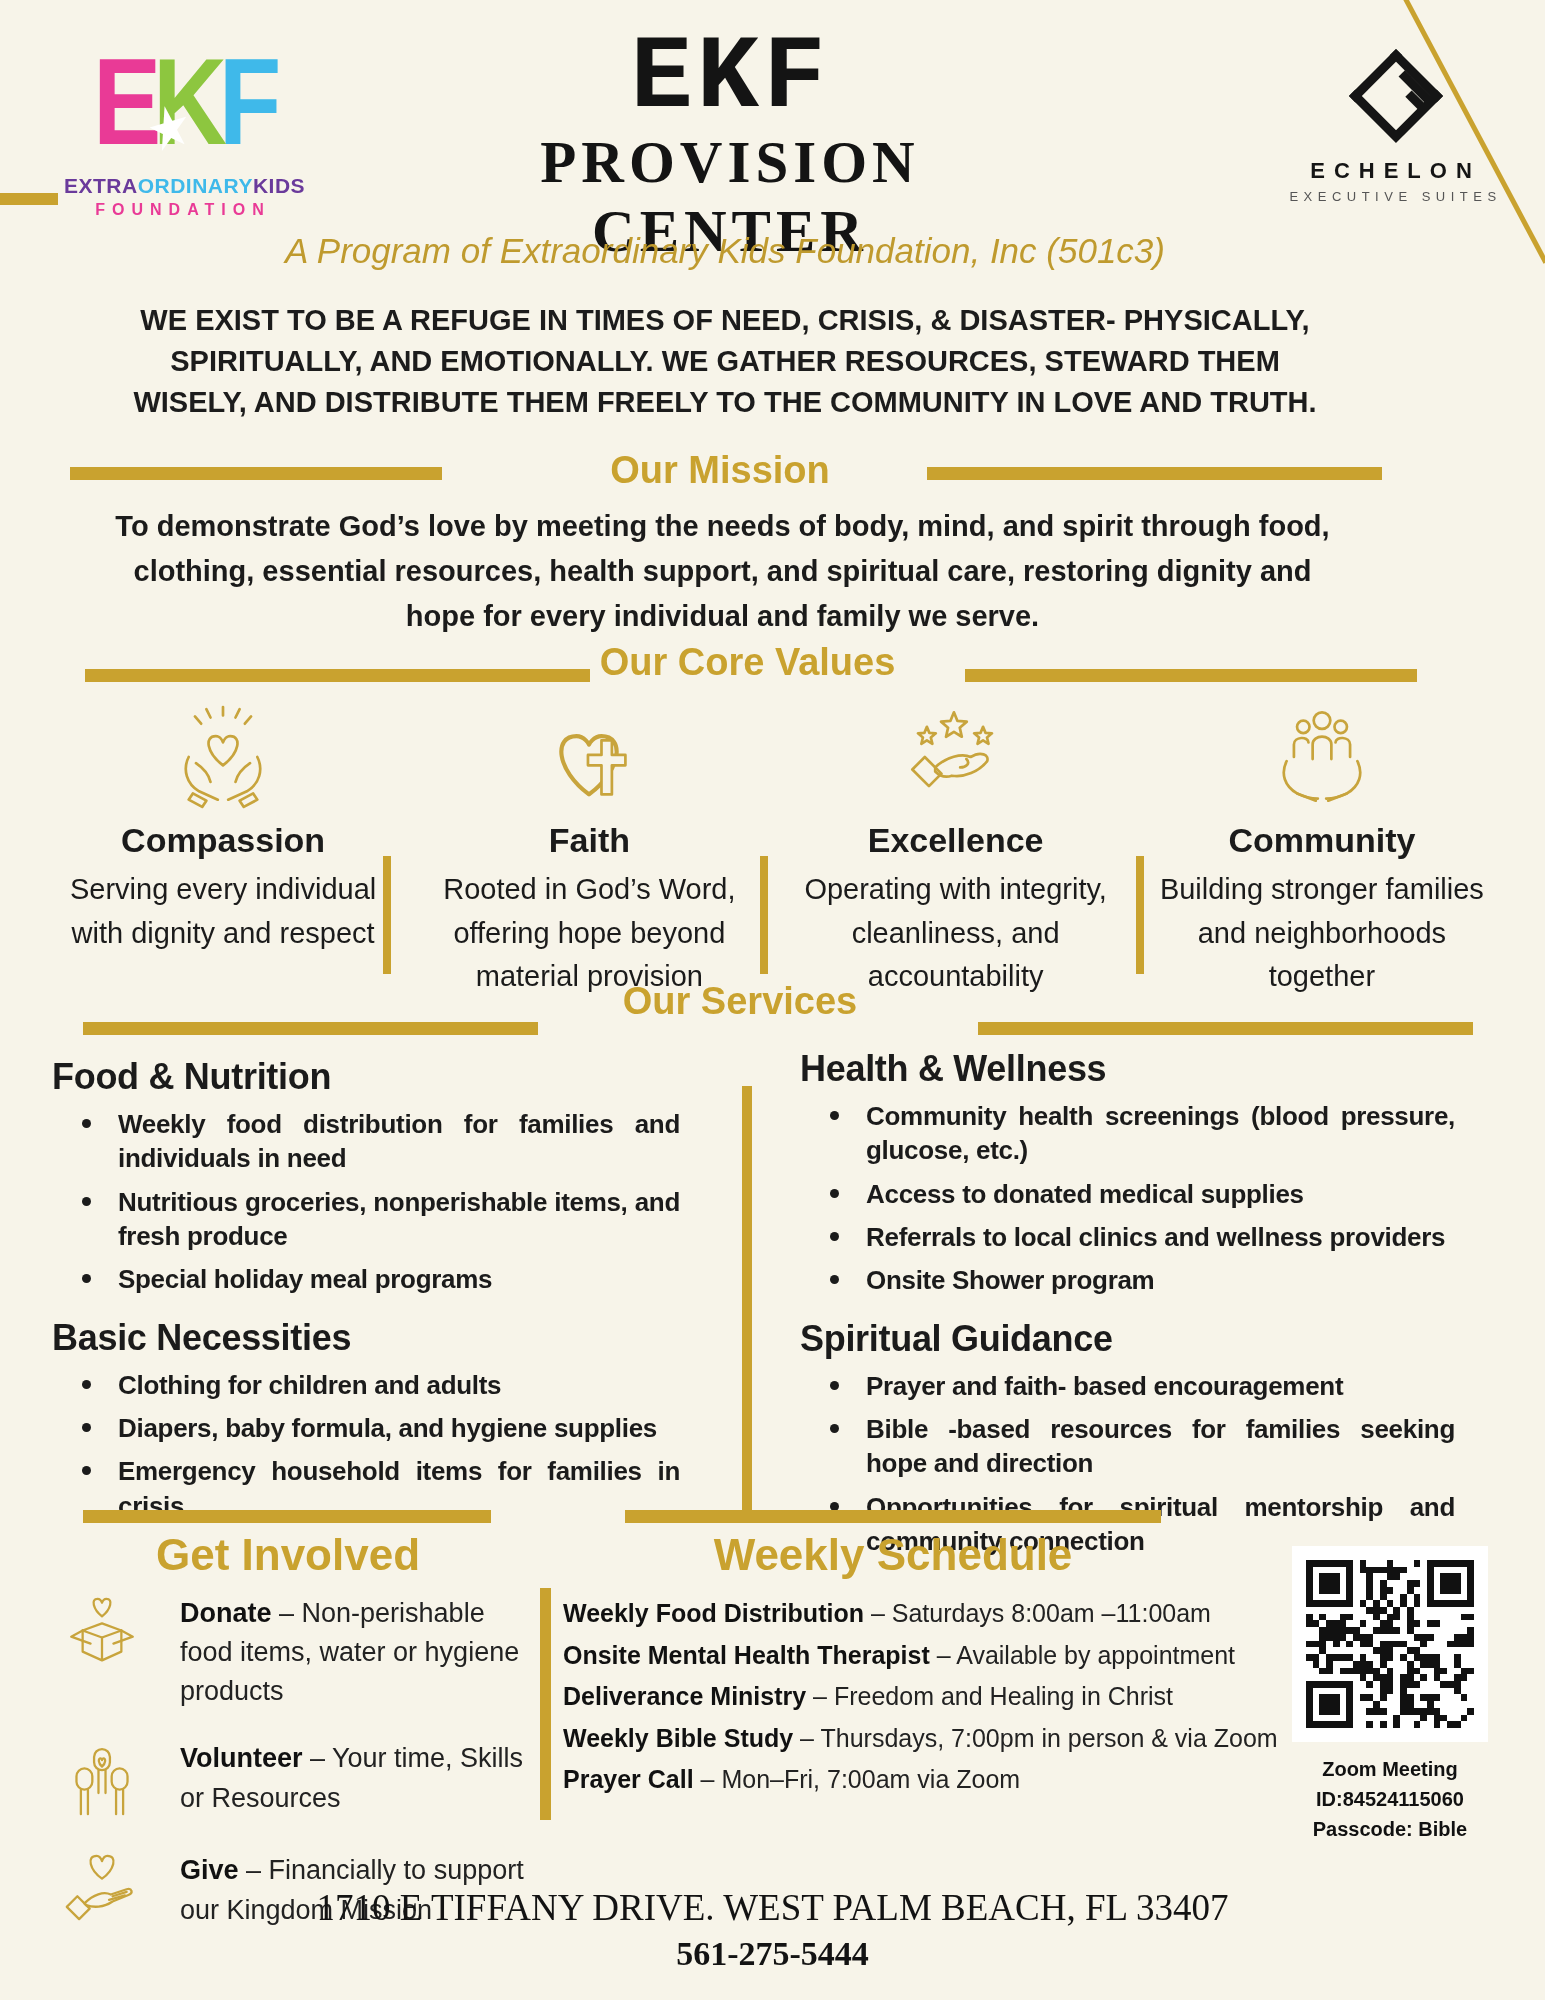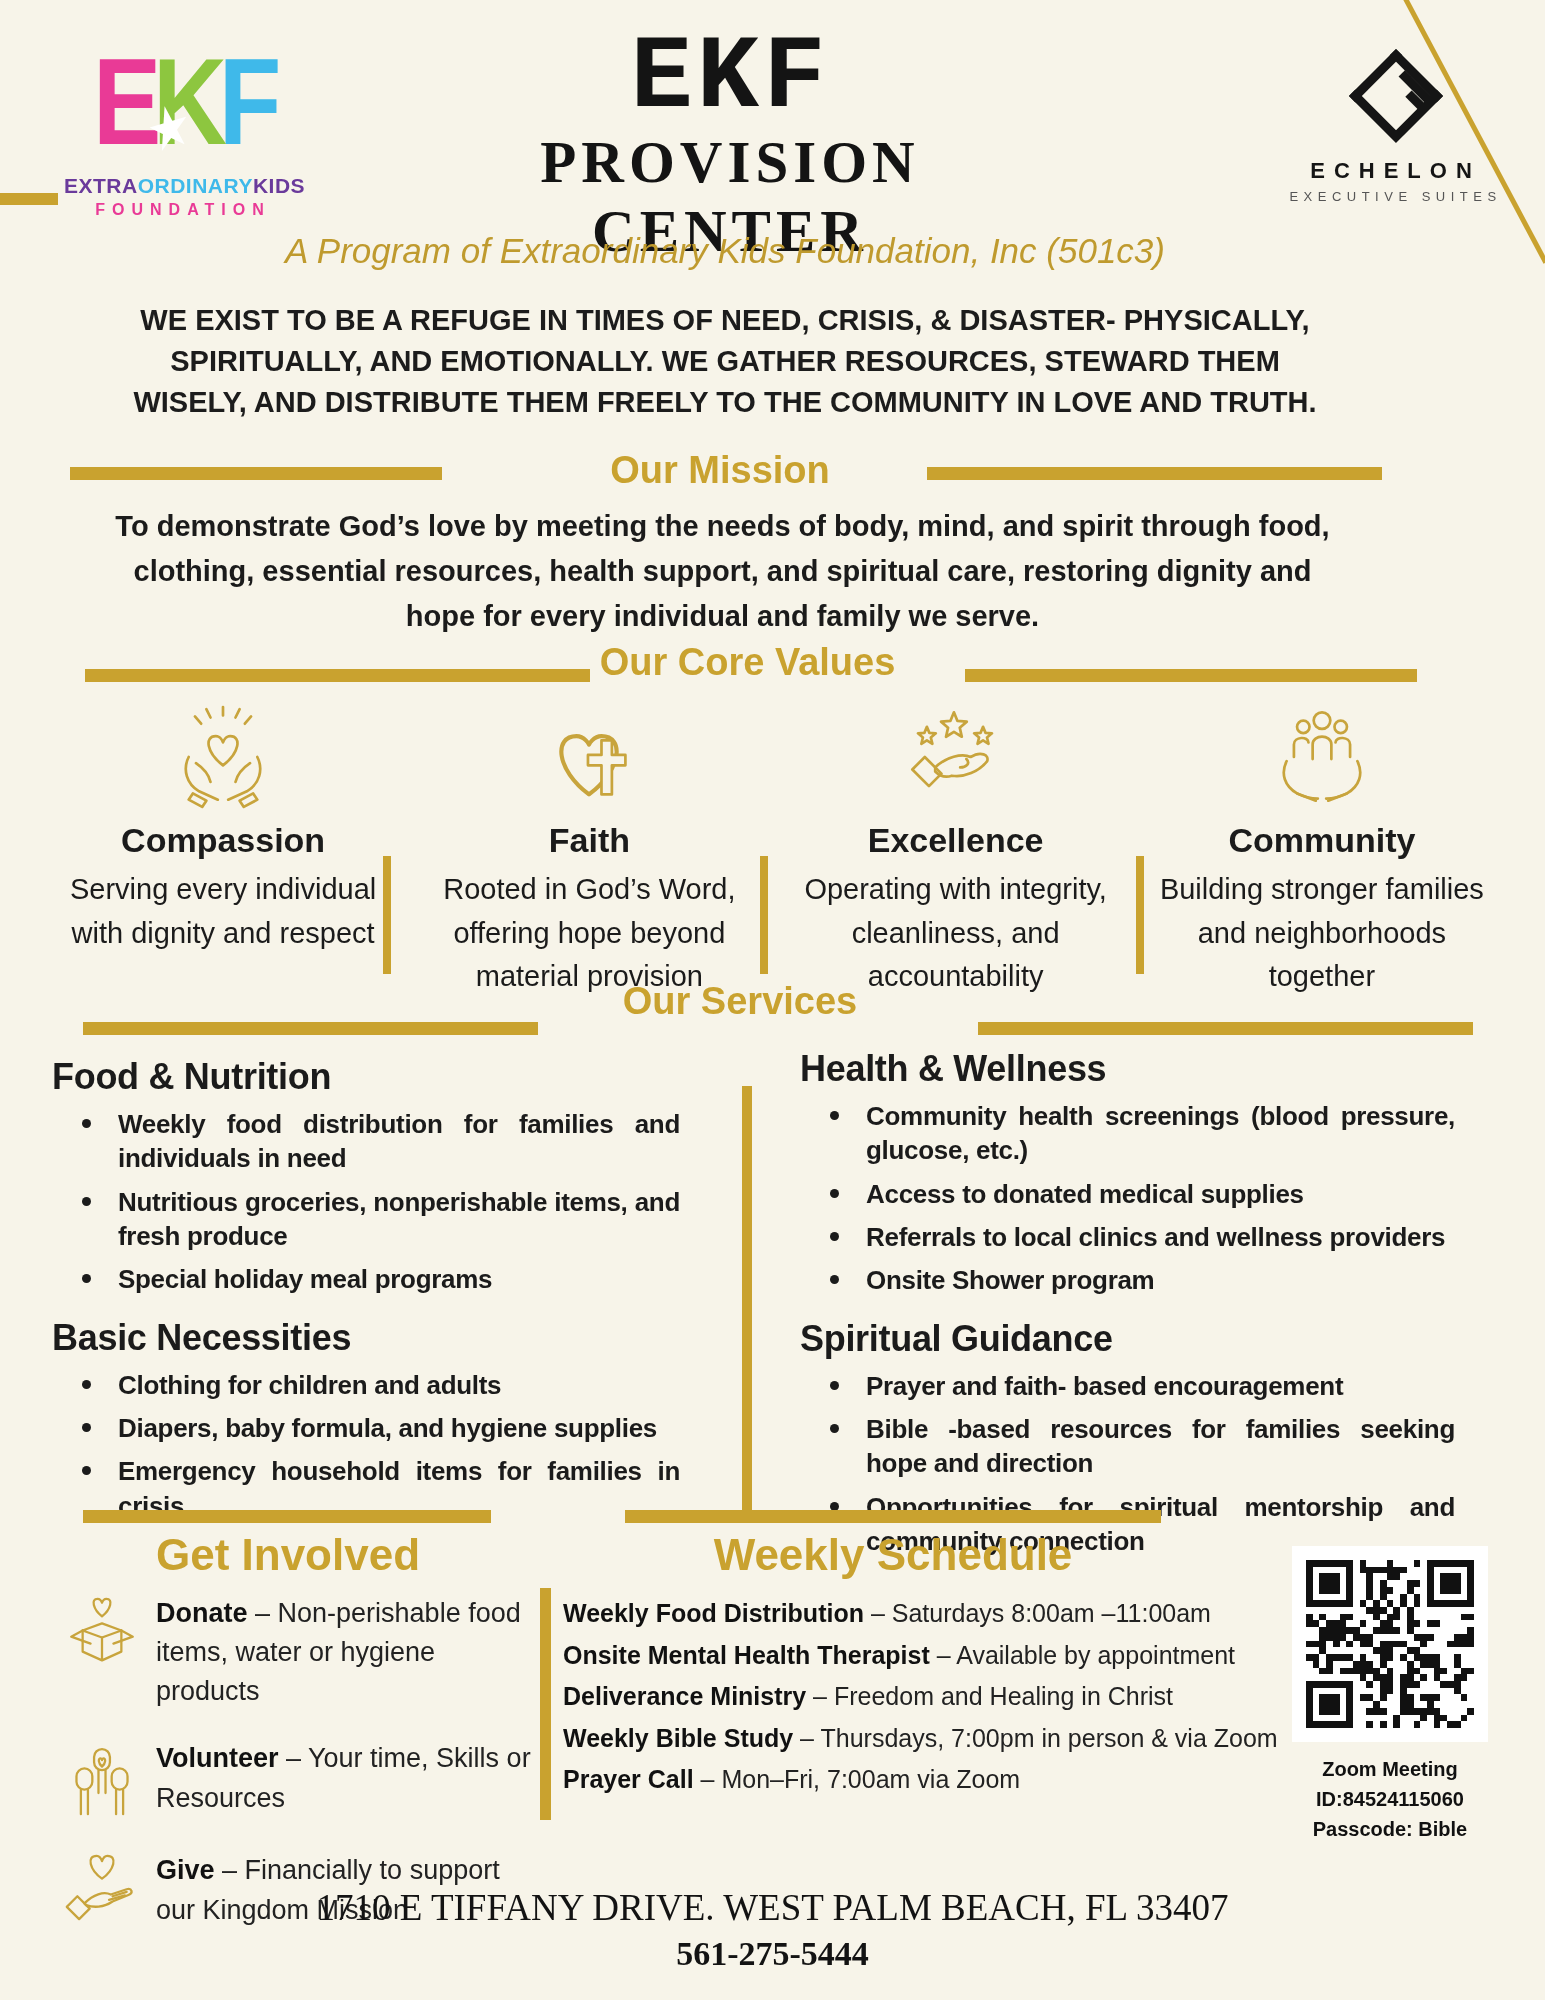--- a/index.html
+++ b/index.html
@@ -68,21 +68,21 @@
   .services-col ul { list-style:none; margin:8px 0 14px 0; }
   .services-col li { position:relative; font-size:26px; font-weight:700; line-height:1.32; letter-spacing:-.3px;
                      padding-left:66px; margin:9px 0; text-align:justify; text-align-last:left; }
   .services-col li::before { content:""; position:absolute; left:30px; top:12px; width:9px; height:9px;
                              border-radius:50%; background:#1b1b1b; }
   .services-col h3 + ul { margin-top:6px; }
   .services-col h3.second { margin-top:20px; }
 
   
   .gi-items { position:absolute; top:1590px; left:58px; width:485px; }
-  .gi-item { display:flex; gap:10px; margin-bottom:24px; align-items:flex-start; }
+  .gi-item { display:flex; gap:34px; margin-bottom:24px; align-items:flex-start; }
   .gi-item svg { width:88px; height:88px; flex:none; }
   .gi-text { font-size:27px; line-height:1.45; color:#222; padding-top:4px; }
   .gi-text b { font-weight:800; color:#111; }
 
   
   .ws-list { position:absolute; top:1597px; left:563px; width:745px; }
   .ws-line { font-size:25px; line-height:1.3; margin-bottom:9px; white-space:nowrap; color:#222; }
   .ws-line b { font-weight:800; color:#111; }
 
   

